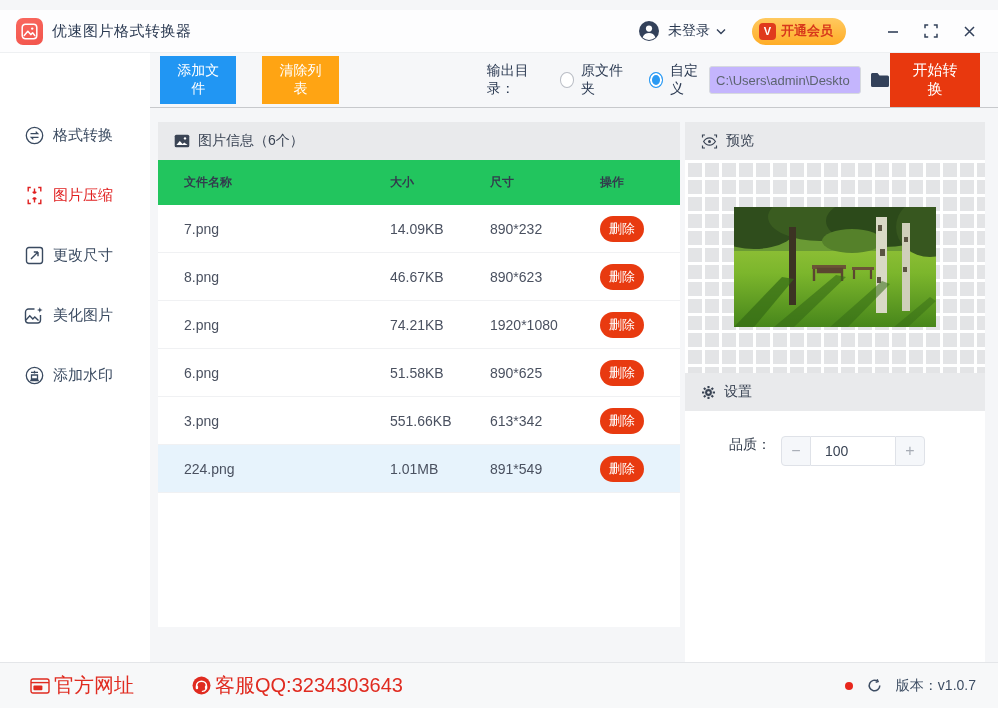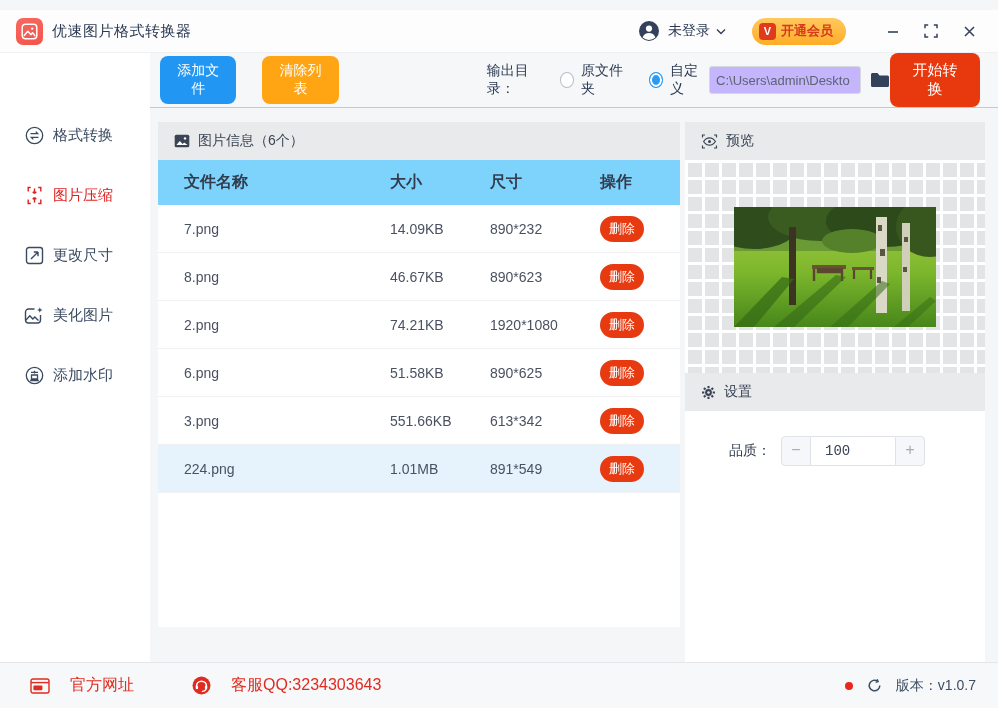--- a/index.html
+++ b/index.html
@@ -28,70 +28,70 @@
   .sidebar { width:150px; background:#fff; padding-top:60px; flex:0 0 auto; }
   .side-item { display:flex; align-items:center; gap:9px; padding:12px 0 12px 24px; margin-bottom:16px;
     color:#3a4a60; font-size:15px; cursor:pointer; }
   .side-item.active { color:#e02020; }
   .side-ic { width:20px; height:20px; display:flex; align-items:center; justify-content:center; }
 
   .content { flex:1; display:flex; flex-direction:column; min-width:0; }
 
   
   .toolbar { height:55px; background:#f6f7f9; border-bottom:1px solid #c7c9cc; display:flex; align-items:center; padding:0 18px 0 10px; flex:0 0 auto; }
-  .btn { border:none; border-radius:8px; color:#fff; font-size:14px; cursor:pointer;
+  .btn { border:none; border-radius:0; color:#fff; font-size:14px; cursor:pointer;
     font-family:inherit; }
   .btn-add { background:#2196f3; padding:6px 13px; }
   .btn-clear { background:#ffa413; padding:6px 13px; margin-left:26px; }
   .out-label { margin-left:148px; font-size:14px; color:#2b3a52; }
   .radio-group { display:flex; align-items:center; margin-left:10px; cursor:pointer; }
   .radio { width:16px; height:16px; border-radius:50%; border:1px solid #b9bdc5; background:#fff; display:inline-block; }
   .radio.checked { border:1px solid #2b9af3; background:#2b9af3; box-shadow:inset 0 0 0 2px #fff; }
   .radio-label { font-size:14px; color:#2b3a52; margin-left:7px; }
   .radio-group + .radio-group { margin-left:18px; }
   .path-input { width:152px; height:28px; margin-left:2px; border:1px solid #d6d9de; border-radius:3px;
     background:#c4b5fd; font-size:13px; color:#5c6470; padding:0 6px; font-family:inherit; }
   .folder-btn { margin-left:9px; cursor:pointer; display:flex; align-items:center; }
   .btn-start { background:#e8380e; padding:8px 18px; font-size:15px; margin-left:auto; }
 
   
   .content-body { flex:1; display:flex; padding:14px 10px 0 8px; gap:5px; min-height:0; }
 
   .table-card { width:522px; background:#fff; height:505px; display:flex; flex-direction:column; flex:0 0 auto; }
   .band { height:38px; background:#e9eaec; display:flex; align-items:center; padding:0 16px; gap:8px;
     font-size:14px; color:#3a4454; flex:0 0 auto; }
-  .thead { height:45px; background:#7dd3fc; display:flex; align-items:center; font-size:16px; color:#323c4d; font-weight:bold; flex:0 0 auto; }
+  .thead { height:45px; background:#22c55e; display:flex; align-items:center; font-size:12px; color:#323c4d; font-weight:bold; flex:0 0 auto; }
   .col-name { width:232px; padding-left:26px; }
   .col-size { width:100px; }
   .col-dims { width:110px; }
   .col-act  { flex:1; }
   .trow { height:48px; display:flex; align-items:center; font-size:14px; color:#4a5160; border-bottom:1px solid #f0f1f3; cursor:default; }
   .trow.selected { background:#e7f3fc; }
   .btn-del { background:#e83a10; padding:4px 9px; font-size:13px; border-radius:13px; }
 
   .right-panel { width:300px; display:flex; flex-direction:column; flex:0 0 auto; }
   .checker { height:213px; background-color:#e3e4e6; flex:0 0 auto;
     background-image:linear-gradient(#fff 3px,transparent 3px),linear-gradient(90deg,#fff 3px,transparent 3px);
     background-size:17px 17px; display:flex; align-items:center; justify-content:center; }
   .preview-img { width:202px; height:120px; display:block; }
   .settings-body { background:#fff; flex:1; padding-top:25px; }
-  .quality-row { display:flex; align-items:center; justify-content:flex-end; padding-right:60px;font-family:Liberation Mono, monospace; }
+  .quality-row { display:flex; justify-content:flex-end; padding-right:60px; }
   .quality-label { font-size:14px; color:#303a4a; margin-right:10px; }
   .stepper { display:flex; height:30px; }
   .step-btn { width:30px; background:#f5f7fa; border:1px solid #dfe2e8; color:#a7acb5; font-size:16px;
     display:flex; align-items:center; justify-content:center; cursor:pointer; }
   .step-minus { border-radius:4px 0 0 4px; }
   .step-plus { border-radius:0 4px 4px 0; }
   .step-input { width:84px; border:1px solid #dfe2e8; border-left:none; border-right:none; text-align:left;
     padding-left:14px; font-size:14px; color:#3a4454; font-family:inherit; }
 
   
   .footer { height:46px; background:#f7f8f9; border-top:1px solid #e4e6e9; display:flex; align-items:center;
     padding:0 22px 0 30px; flex:0 0 auto; }
-  .foot-link { display:flex; align-items:center; gap:20px; color:#e02b20; font-size:16px; cursor:pointer; }
+  .foot-link { display:flex; align-items:center; gap:4px; color:#e02b20; font-size:20px; cursor:pointer; }
   .foot-link + .foot-link { margin-left:58px; }
   .foot-right { margin-left:auto; display:flex; align-items:center; gap:14px; }
   .status-dot { width:8px; height:8px; border-radius:50%; background:#e8271d; }
   .version { font-size:14px; color:#3d4d63; }
   svg { display:block; }
 </style>
 </head>
 <body>
 
 <div class="window">

